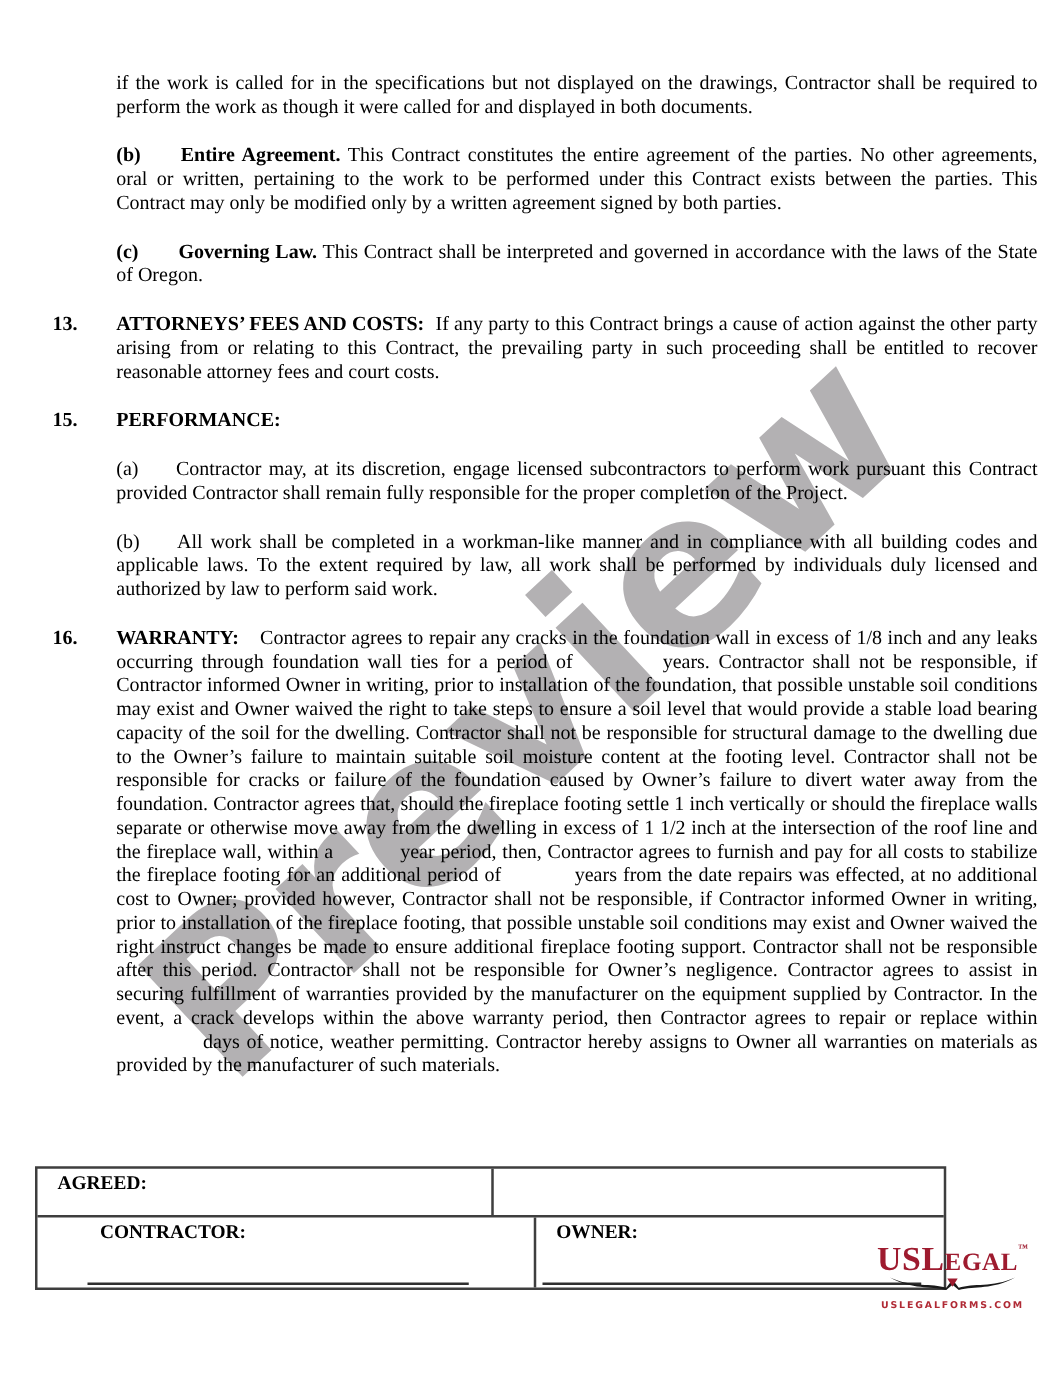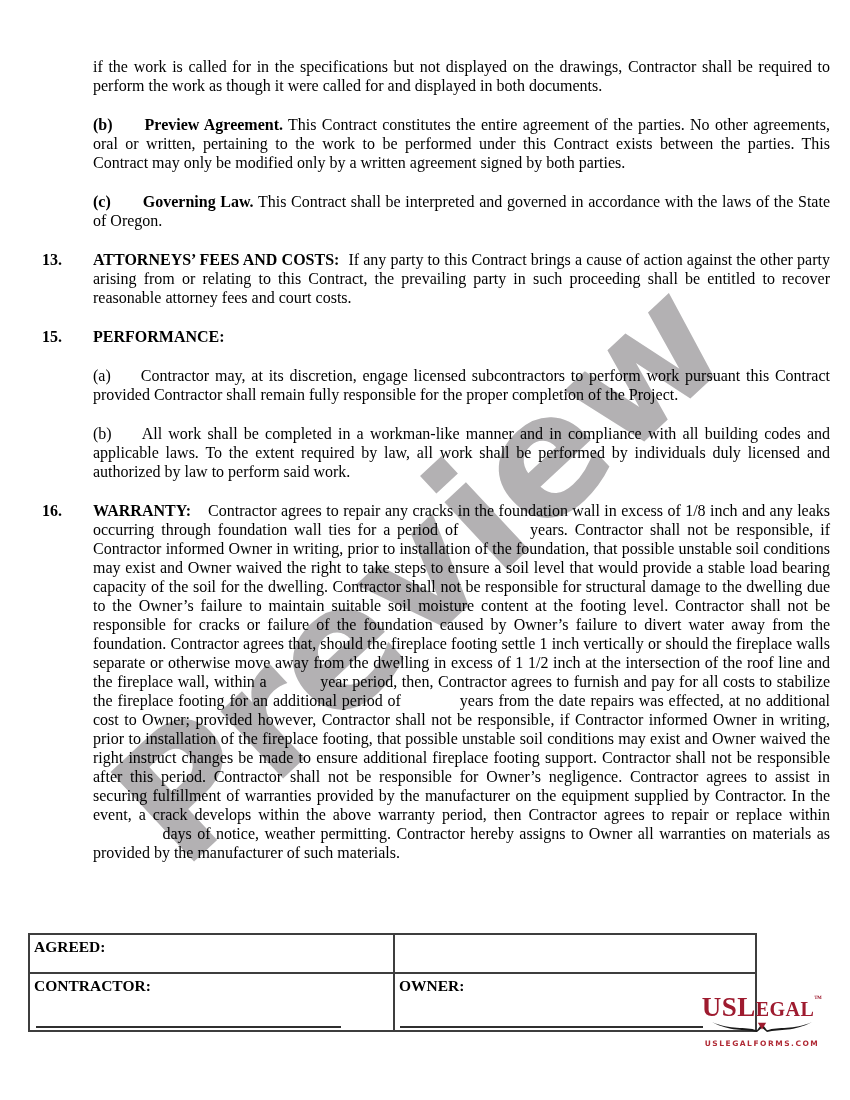--- a/index.html
+++ b/index.html
@@ -24,22 +24,22 @@
   .num { position:absolute; left:-51px; top:0; font-weight:bold; }
   b { font-weight:bold; }
   .blank { display:inline-block; height:2px; }
   
   .sig-table {
     position:absolute; left:28px; top:933px; width:729px; z-index:1;
     border:2px solid #3e3e3e; box-sizing:border-box; background:transparent;
   }
   .trow { display:flex; }
   .trow1 { height:37px; border-bottom:2px solid #3e3e3e; }
-  .trow2 { height:56px; }
-  .tcell { box-sizing:border-box; padding:2px 0 0 4px; position:relative;
+  .trow2 { height:56px;margin-left:34px; }
+  .tcell { box-sizing:border-box; padding:2px 0 0 16px; position:relative;
            font-weight:bold; font-size:15.5px; line-height:20px; }
   .tcell-left { width:365px; border-right:2px solid #3e3e3e; }
   .tcell-right { flex:1; }
   .sigline { position:absolute; bottom:2px; height:0; border-top:2px solid #2f2f2f; }
   .sig-contractor { left:6px; width:305px; }
   .sig-owner { left:5px; width:303px; }
   
   .logo { position:absolute; left:697px; top:994px; width:130px; z-index:2; text-align:center; }
   .logo-brand { font-family:"Liberation Serif", serif; font-weight:bold; line-height:1; white-space:nowrap; }
   .lg-big { font-size:27px; letter-spacing:0.5px; }
@@ -53,21 +53,21 @@
 </style>
 </head>
 <body>
 
 <div class="page">
 
   <div class="watermark">Preview</div>
 
   <div class="content">
     <p><span>if the work is called for in the specifications but not displayed on the drawings, Contractor shall be required to perform the work as though it were called for and displayed in both documents.</span></p>
-    <p><b>(b)</b><span class="blank" style="width: 32px;"></span><b>Preview Agreement.</b><span> This Contract constitutes the entire agreement of the parties. No other agreements, oral or written, pertaining to the work to be performed under this Contract exists between the parties. This Contract may only be modified only by a written agreement signed by both parties.</span></p>
+    <p><b>(b)</b><span class="blank" style="width: 32px;"></span><b>Entire Agreement.</b><span> This Contract constitutes the entire agreement of the parties. No other agreements, oral or written, pertaining to the work to be performed under this Contract exists between the parties. This Contract may only be modified only by a written agreement signed by both parties.</span></p>
     <p><b>(c)</b><span class="blank" style="width: 32px;"></span><b>Governing Law.</b><span> This Contract shall be interpreted and governed in accordance with the laws of the State of Oregon.</span></p>
 
     <p class="section">
       <span class="num">13.</span><span><b>ATTORNEYS’ FEES AND COSTS:</b><span class="blank" style="width: 9px;"></span><span>If any party to this Contract brings a cause of action against the other party arising from or relating to this Contract, the prevailing party in such proceeding shall be entitled to recover reasonable attorney fees and court costs.</span></span>
     </p>
 
     <p class="section">
       <span class="num">15.</span><span><b>PERFORMANCE:</b></span>
     </p>
 

